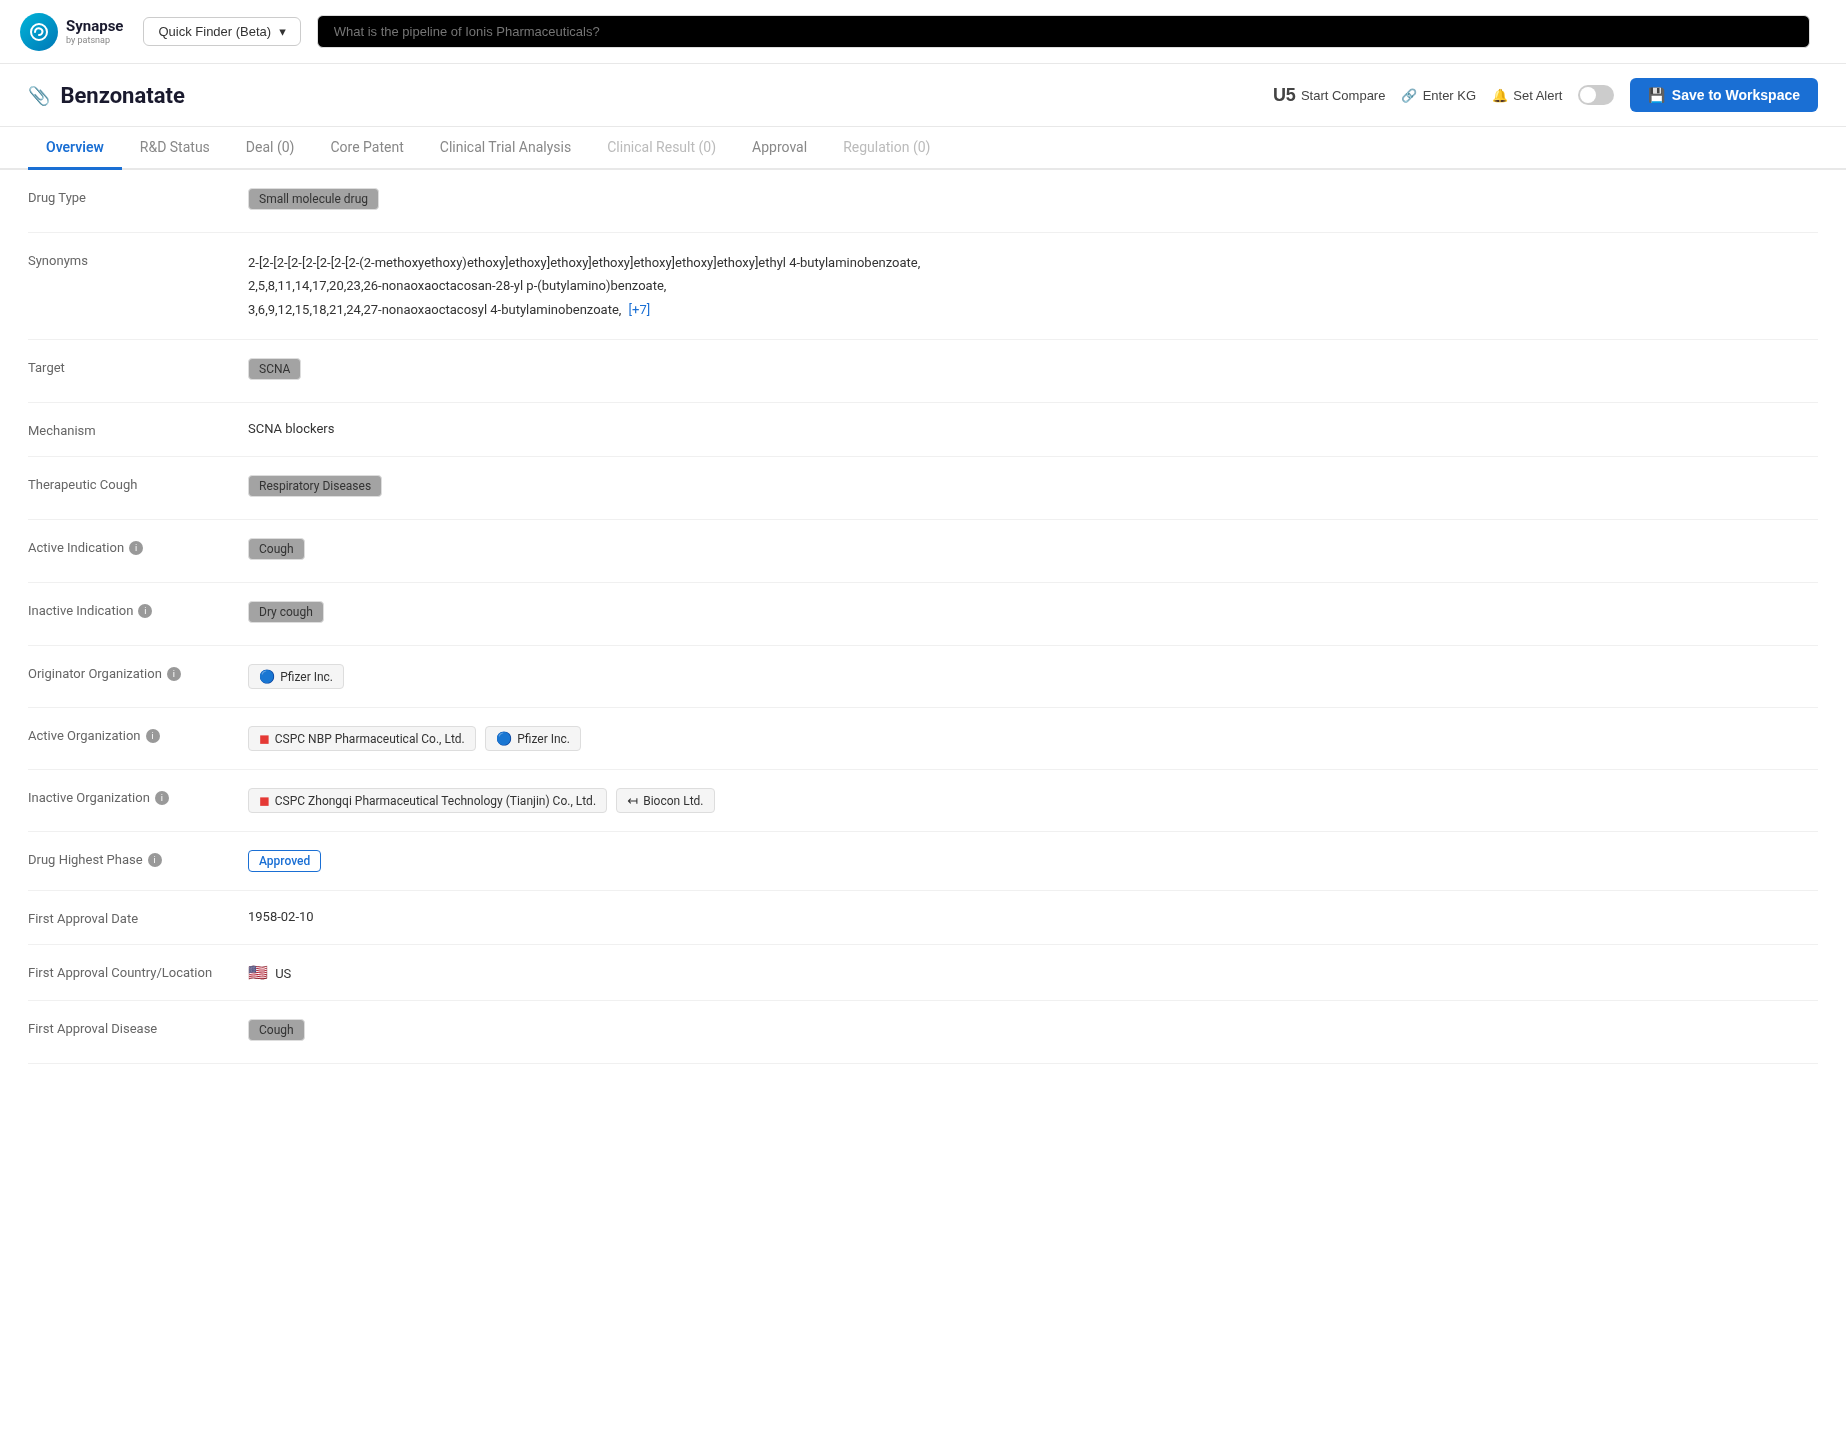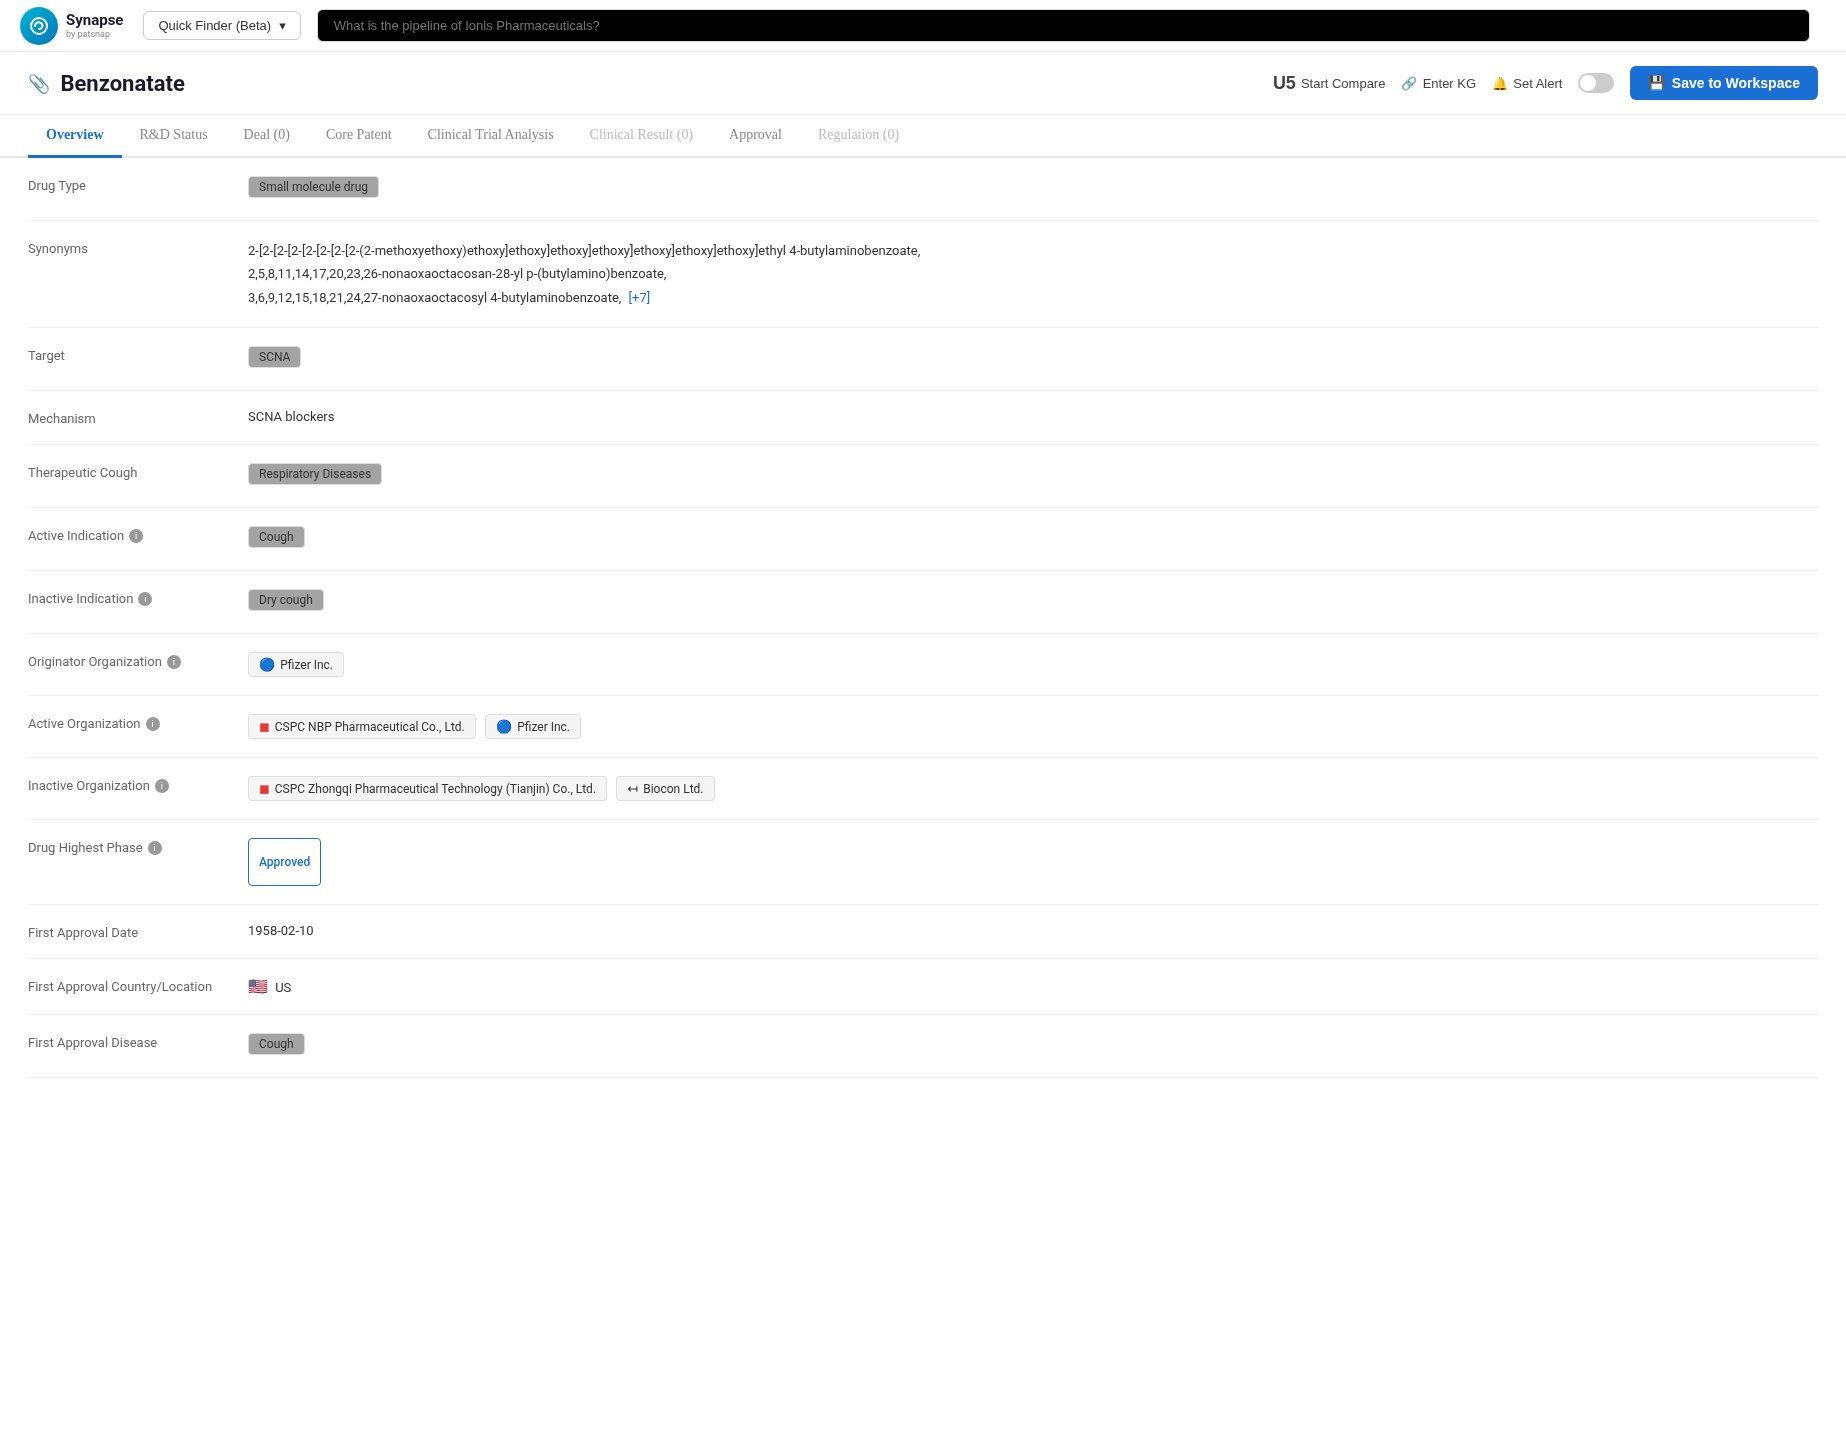--- a/index.html
+++ b/index.html
@@ -1,20 +1,20 @@
 <!DOCTYPE html>
 <html><head>
   <meta charset="utf-8">
   <style>
     * { box-sizing: border-box; margin: 0; padding: 0; }
     body { font-family: -apple-system, BlinkMacSystemFont, 'Segoe UI', Roboto, sans-serif; background: #fff; color: #333; font-size: 14px; }
 
     
     .top-nav {
-      display: flex; align-items: center; padding: 0 20px; height: 52px;
+      display: flex; align-items: center; padding: 0 20px; height: 64px;
       border-bottom: 1px solid #e8e8e8; background: #fff;
     }
     .logo-area { display: flex; align-items: center; margin-right: 20px; }
     .logo-circle {
       width: 38px; height: 38px; border-radius: 50%; background: linear-gradient(135deg, #00b4d8, #0077b6);
       display: flex; align-items: center; justify-content: center; margin-right: 8px;
     }
     .logo-text { font-size: 15px; font-weight: 700; color: #1a1a2e; line-height: 1.1; }
     .logo-sub { font-size: 9px; color: #888; }
     .quick-finder-btn {
@@ -53,21 +53,20 @@
     .save-workspace-btn {
       display: flex; align-items: center; gap: 6px;
       background: #1a6fd4; color: #fff; border: none; border-radius: 6px;
       padding: 9px 18px; font-size: 14px; font-weight: 600; cursor: pointer;
     }
 
     
     .tabs {
       display: flex; gap: 0; padding: 0 28px;
       border-bottom: 2px solid #e8e8e8;
-      font-family: Liberation Serif, serif;
     }
     .tab {
       padding: 12px 18px; font-size: 14px; color: #888; cursor: pointer;
       border-bottom: 3px solid transparent; margin-bottom: -2px;
     }
     .tab.active { color: #1a6fd4; border-bottom-color: #1a6fd4; font-weight: 600; }
     .tab.disabled { color: #bbb; cursor: default; }
 
     
     .content { padding: 0 28px; }
@@ -85,21 +84,21 @@
       border-radius: 50%; display: inline-flex; align-items: center; justify-content: center;
       font-size: 9px; cursor: pointer;
     }
     .tag {
       display: inline-flex; align-items: center; gap: 4px;
       background: #a3a3a3; border: 1px solid #ddd; border-radius: 4px;
       padding: 3px 10px; font-size: 12px; color: #333; margin-right: 6px; margin-bottom: 4px;
     }
     .tag-approved {
       background: #fff; border: 1.5px solid #1a6fd4; color: #1a6fd4;
-      border-radius: 4px; padding: 16px 10px; font-size: 12px; font-weight: 500; display: inline-block;
+      border-radius: 4px; padding: 3px 10px; font-size: 12px; font-weight: 500; display: inline-block;
     }
     .org-tag {
       display: inline-flex; align-items: center; gap: 5px;
       background: #f5f5f5; border: 1px solid #ddd; border-radius: 4px;
       padding: 4px 10px; font-size: 12px; color: #333; margin-right: 6px;
     }
     .link-text { color: #1a6fd4; cursor: pointer; }
     .synonyms-text { font-size: 13px; color: #333; line-height: 1.8; }
     .flag { font-size: 16px; margin-right: 4px; }
   </style>

